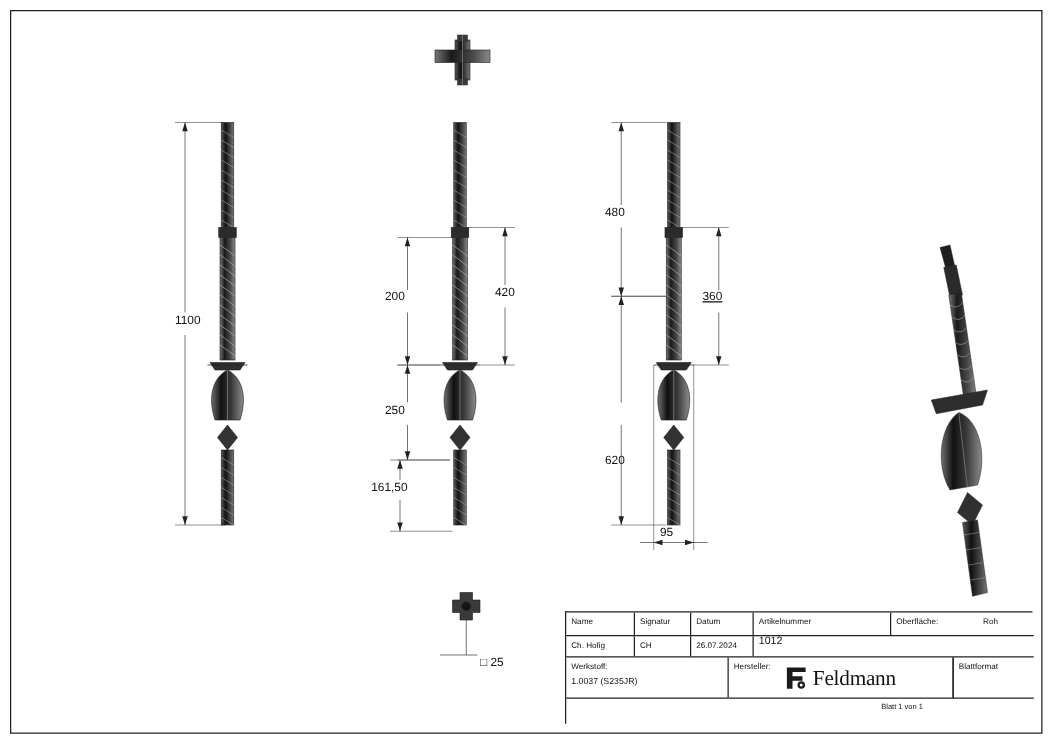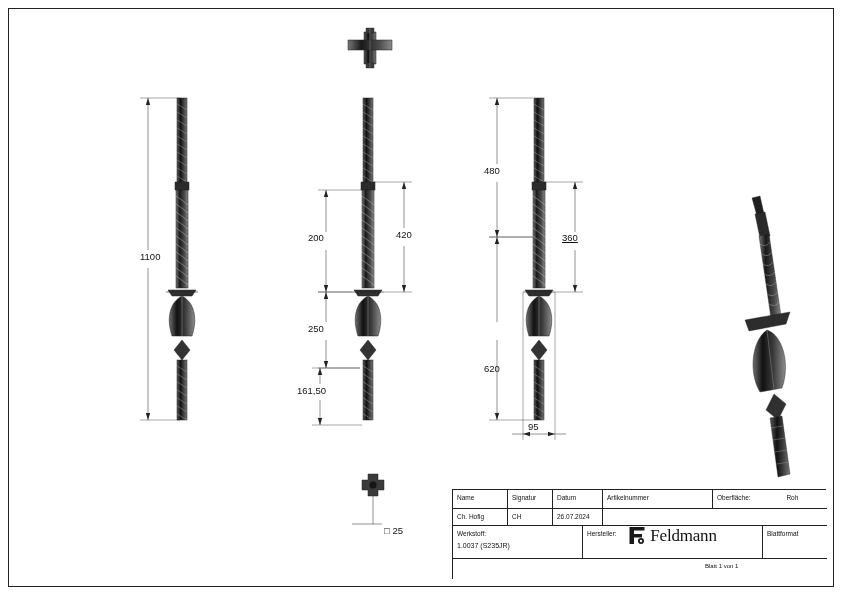--- a/index.html
+++ b/index.html
@@ -78,20 +78,21 @@
     font-size: 7px;
   }
   
   .logo-cell {
     position: absolute;
     left: 130px;
     top: 36px;
     width: 180px;
     height: 33px;
     display: flex;
+    align-items: center;
     justify-content: center;
     gap: 4px;
     border-right: 1px solid #222;
     box-sizing: border-box;
   }
   .logo-mark {
     width: 18px;
     height: 19px;
     display: block;
   }
@@ -423,20 +424,23 @@
       <div class="cell nolineright" style="left:260px; width:114px;">
         <span>Oberfläche:</span>
         <span style="margin-left:34px;">Roh</span>
       </div>
     </div>
 
     <div class="tb-row tb-r2">
       <div class="cell" style="left:0px; width:55px;">Ch. Hofig</div>
       <div class="cell" style="left:55px; width:45px;">CH</div>
       <div class="cell" style="left:100px; width:50px;">26.07.2024</div>
+      <div class="cell nolineright" style="left:150px; width:224px; padding-top:0px;">
+        <span style="font-size:8.5px; display:block; margin-top:-1px;">1012</span>
+      </div>
     </div>
 
     <div class="tb-row tb-r3">
       <div class="cell" style="left:0px; width:130px;">
         <span>Werkstoff:</span>
         <span class="val">1.0037 (S235JR)</span>
       </div>
       <div class="cell" style="left:130px; width:180px;">
         <span>Hersteller:</span>
       </div>

